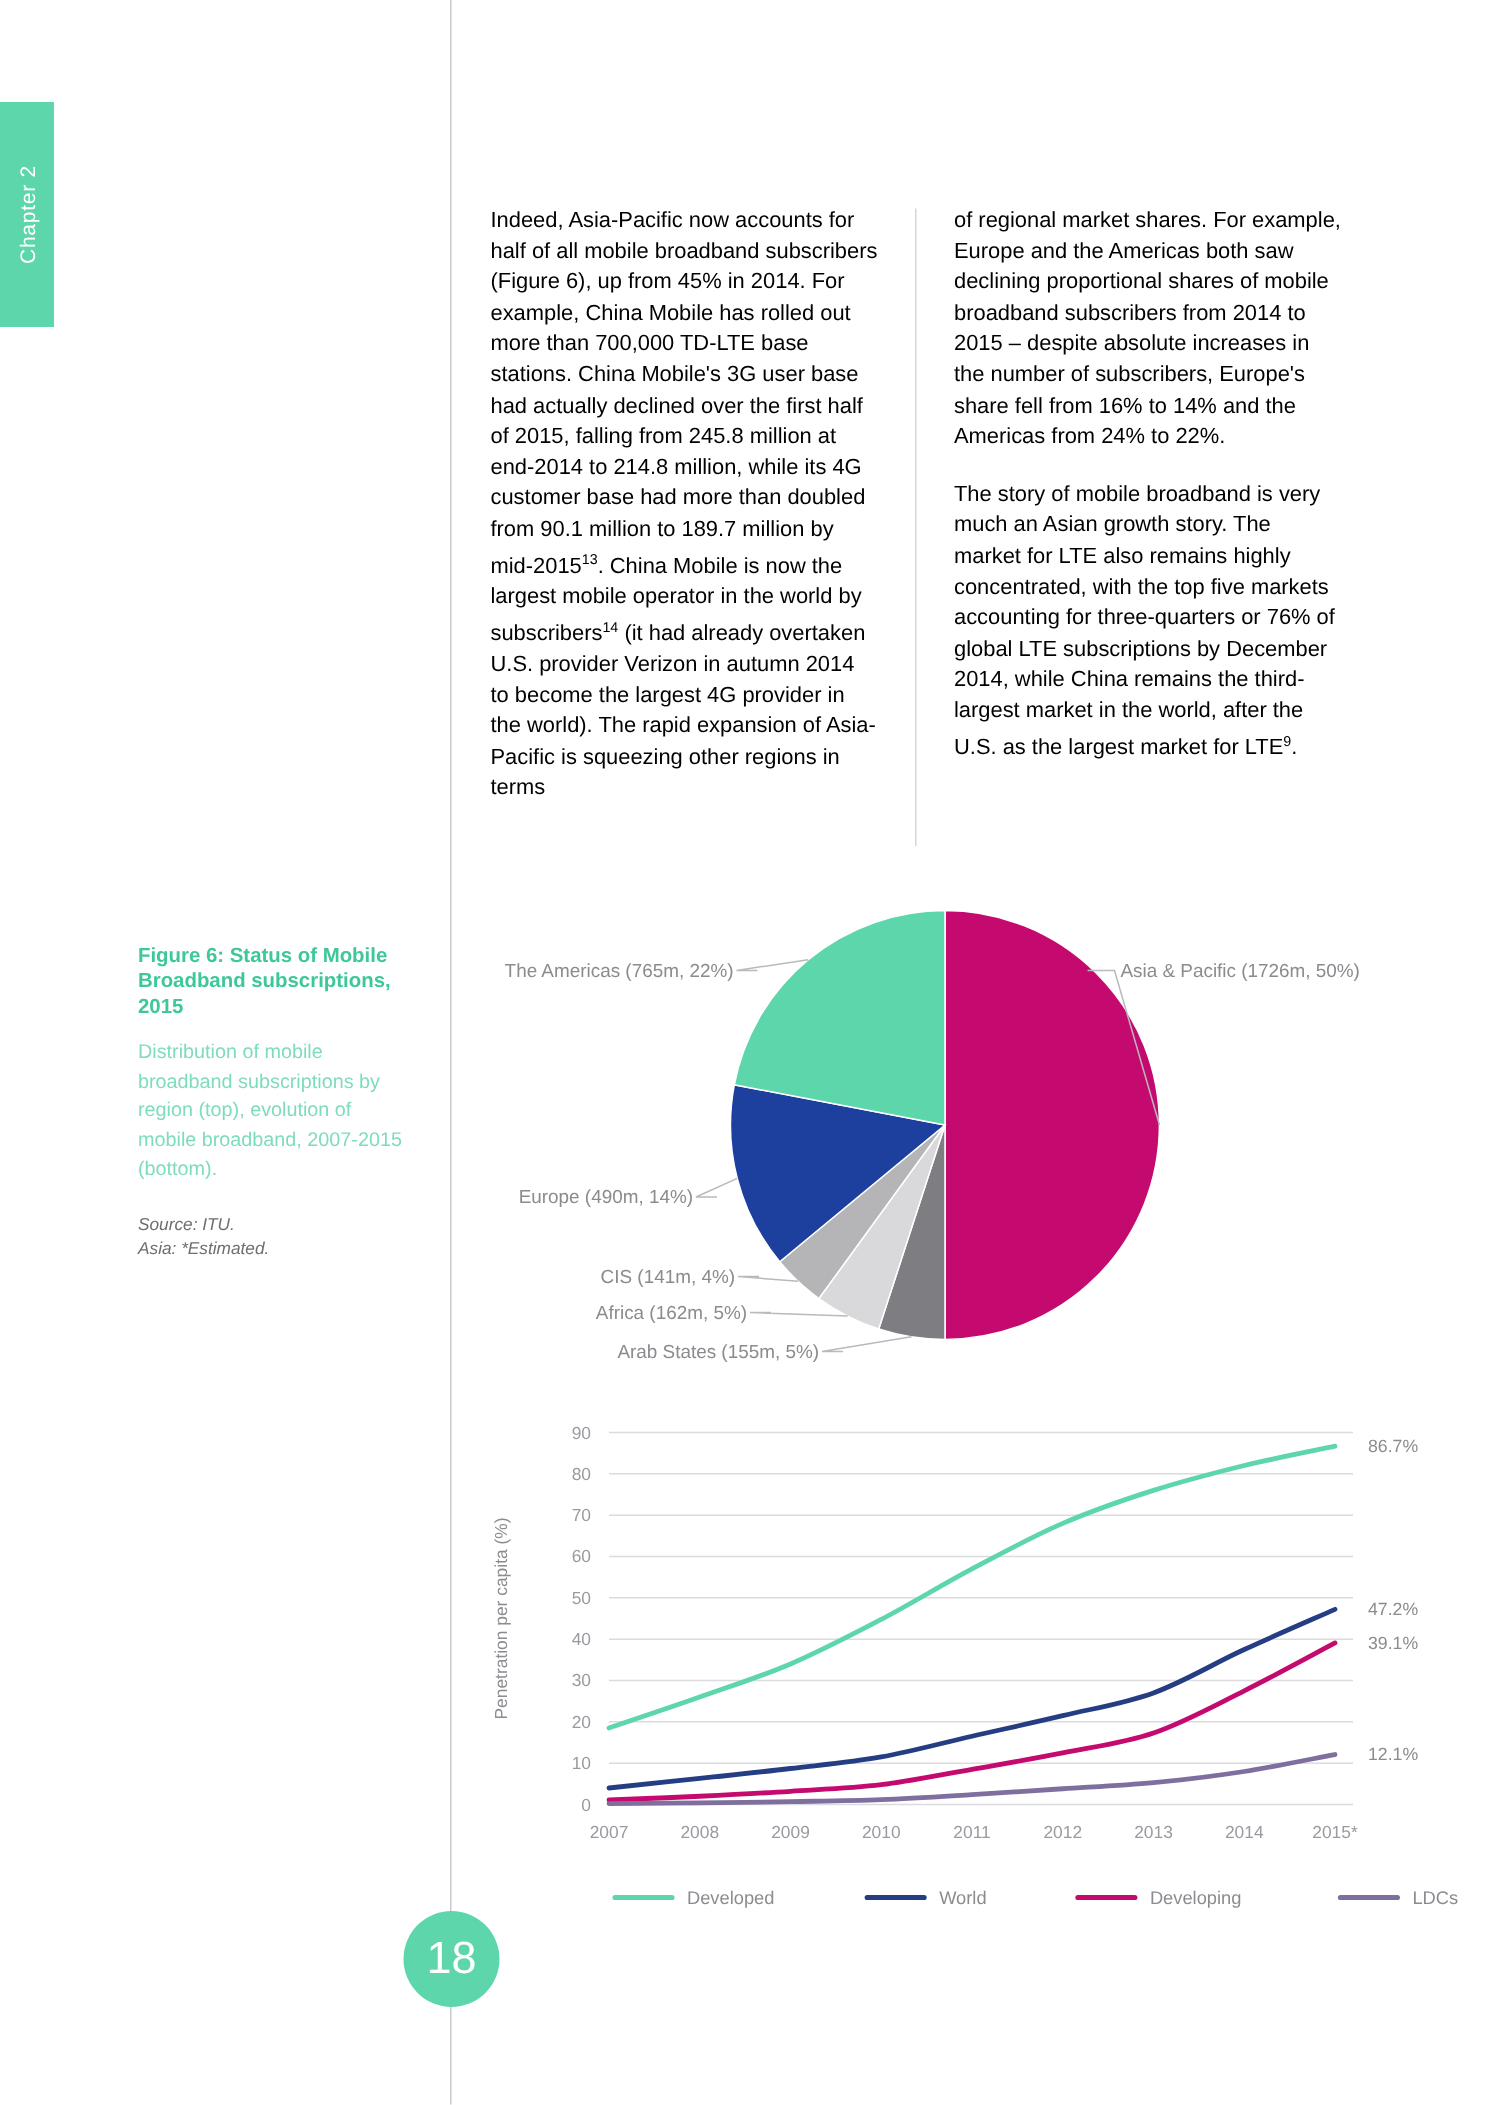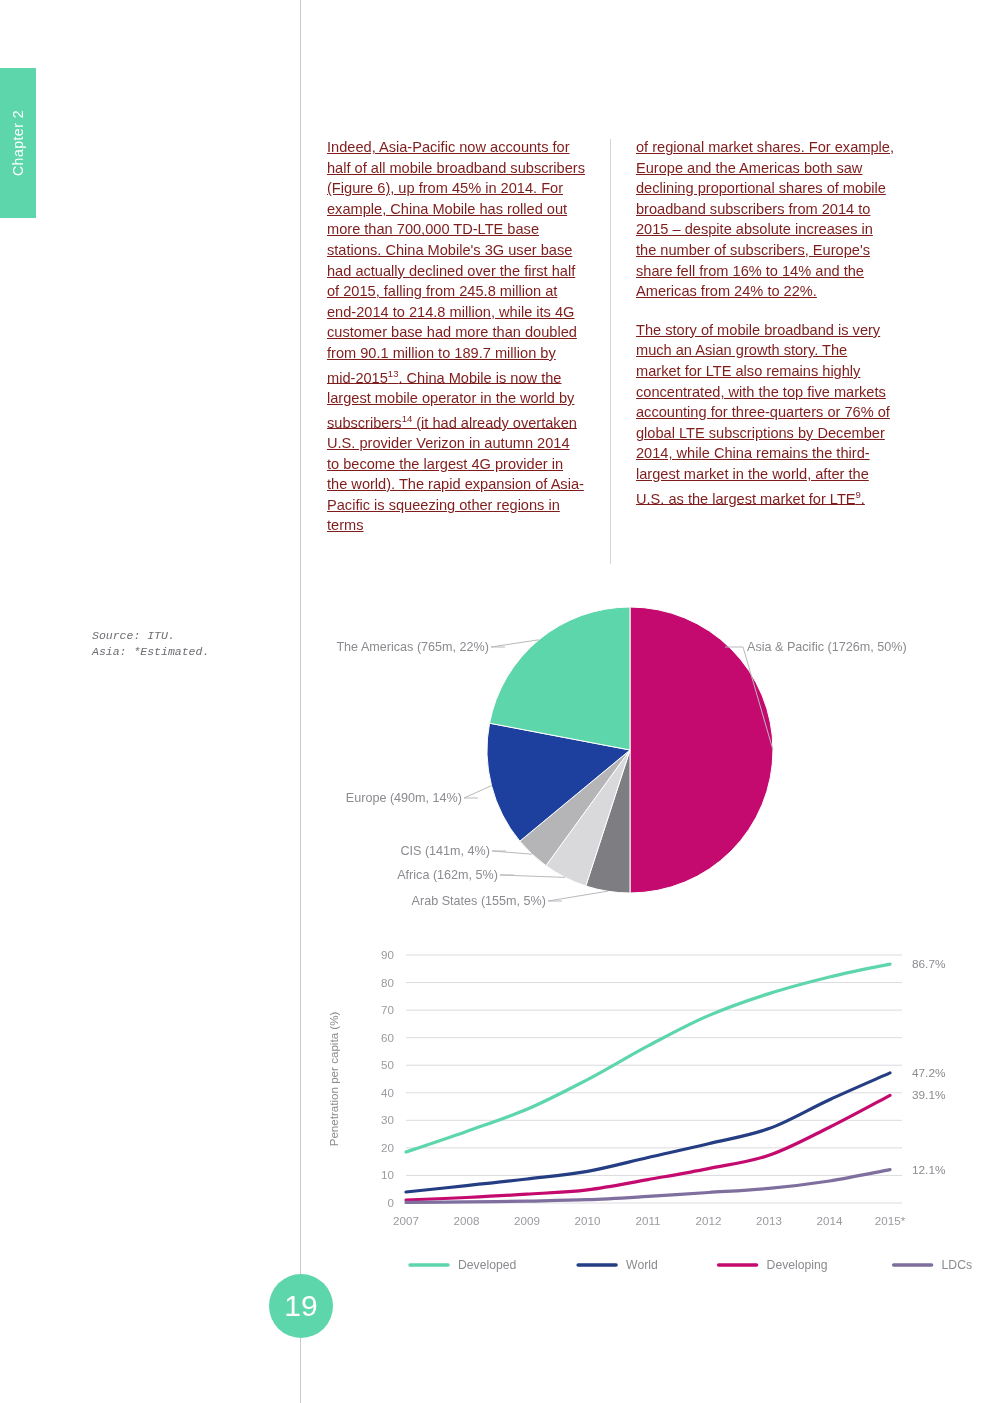--- a/index.html
+++ b/index.html
@@ -27,32 +27,32 @@
 
   
   .page-badge{
     position:absolute; left:269px; top:1274px; width:64px; height:64px;
     border-radius:50%; background:#5ed6ab; color:#ffffff;
     display:flex; align-items:center; justify-content:center;
     font-size:30px; font-weight:400;
   }
 
   
-  .col{ position:absolute; width:258px; font-size:14.6px; line-height:20.6px; color:#7f1d1d;text-decoration:underline; }
+  .col{ position:absolute; width:258px; font-size:14.6px; line-height:20.6px; color:#000000; }
   .col p{ margin:0 0 18px 0; }
   .col sup{ font-size:9.5px; vertical-align:super; }
   #col-left{ left:327px; top:137px; }
   #col-right{ left:636px; top:137px; }
   .col-divider{ position:absolute; left:610px; top:139px; width:1px; height:425px; background:#d6d6da; }
 
   
   .cap{ position:absolute; left:92px; top:628px; width:180px; }
   .cap .title{ color:#3ec79a; font-size:13.6px; font-weight:bold; line-height:17px; margin-bottom:12px; }
   .cap .sub{ color:#7fdcba; font-size:13.2px; line-height:19.6px; margin-bottom:20px; }
-  .cap .src{ color:#6d6d72; font-size:11.5px; line-height:16px; font-family:Liberation Mono, monospace; font-style:italic; }
+  .cap .src{ color:#6d6d72; font-size:11.5px; line-height:16px; font-family:Liberation Sans, sans-serif; font-style:italic; }
 
   
   .fig{ position:absolute; }
   #pie-fig{ left:310px; top:590px; width:660px; height:340px; }
   #line-fig{ left:310px; top:935px; width:660px; height:350px; }
   svg{ display:block; overflow:visible; }
   .lbl-txt{ font-family:"Liberation Sans", sans-serif; font-size:12.6px; fill:#8b8b90; }
   .ax-txt{ font-family:"Liberation Sans", sans-serif; font-size:11.6px; fill:#9a9aa0; }
   .end-txt{ font-family:"Liberation Sans", sans-serif; font-size:11.8px; fill:#8b8b90; }
   .leg-txt{ font-family:"Liberation Sans", sans-serif; font-size:12.2px; fill:#8b8b90; }
@@ -60,34 +60,36 @@
 </style>
 </head>
 <body>
 
 <div class="chapter-tab">
   <span class="lbl">Chapter  2</span>
 </div>
 
 <div class="vrule"></div>
 
-<div class="page-badge">19</div>
+<div class="page-badge">18</div>
 
 <div class="col-divider"></div>
 
 <div class="col" id="col-left">
   <p><span>Indeed, Asia-Pacific now accounts for half of all mobile broadband subscribers (Figure 6), up from 45% in 2014. For example, China Mobile has rolled out more than 700,000 TD-LTE base stations. China Mobile's 3G user base had actually declined over the first half of 2015, falling from 245.8 million at end-2014 to 214.8 million, while its 4G customer base had more than doubled from 90.1 million to 189.7 million by mid-2015</span><sup>13</sup><span>. China Mobile is now the largest mobile operator in the world by subscribers</span><sup>14</sup><span> (it had already overtaken U.S. provider Verizon in autumn 2014 to become the largest 4G provider in the world). The rapid expansion of Asia-Pacific is squeezing other regions in terms</span></p>
 </div>
 
 <div class="col" id="col-right">
   <p>of regional market shares. For example, Europe and the Americas both saw declining proportional shares of mobile broadband subscribers from 2014 to 2015 – despite absolute increases in the number of subscribers, Europe's share fell from 16% to 14% and the Americas from 24% to 22%.</p>
   <p><span>The story of mobile broadband is very much an Asian growth story. The market for LTE also remains highly concentrated, with the top five markets accounting for three-quarters or 76% of global LTE subscriptions by December 2014, while China remains the third-largest market in the world, after the U.S. as the largest market for LTE</span><sup>9</sup><span>.</span></p>
 </div>
 
 <div class="cap">
+  <div class="title">Figure 6: Status of Mobile Broadband subscriptions, 2015</div>
+  <div class="sub">Distribution of mobile broadband subscriptions by region (top), evolution of mobile broadband, 2007-2015 (bottom).</div>
   <div class="src">Source: ITU.</div>
   <div class="src">Asia: *Estimated.</div>
 </div>
 
 <div class="fig" id="pie-fig">
   <svg width="660" height="340" viewBox="0 0 660 340">
     <g id="pie-slices">
         <path d="M 320 160 L 320.00 17.00 A 143 143 0 0 1 320.00 303.00 Z" fill="#c40a6e" stroke="#ffffff" stroke-width="1"></path>
         <path d="M 320 160 L 320.00 303.00 A 143 143 0 0 1 275.81 296.00 Z" fill="#7d7d82" stroke="#ffffff" stroke-width="1"></path>
         <path d="M 320 160 L 275.81 296.00 A 143 143 0 0 1 235.95 275.69 Z" fill="#d9d9dc" stroke="#ffffff" stroke-width="1"></path>

